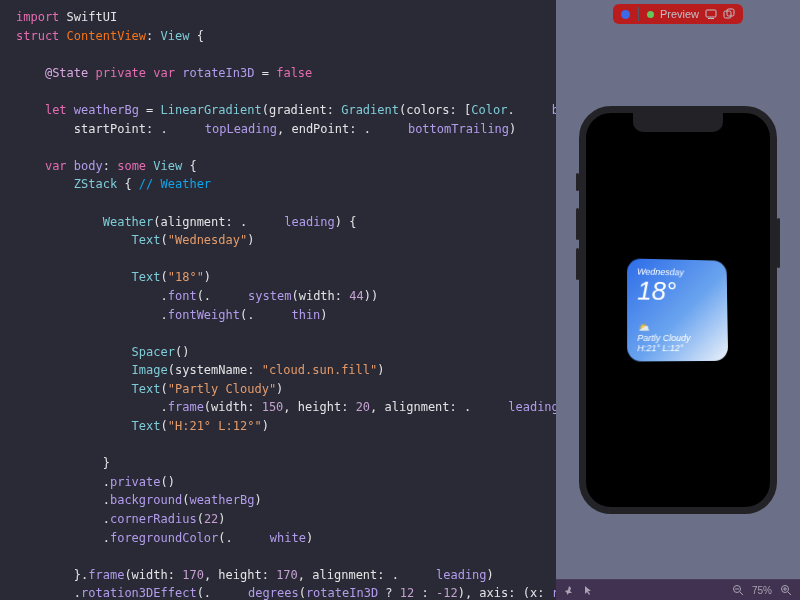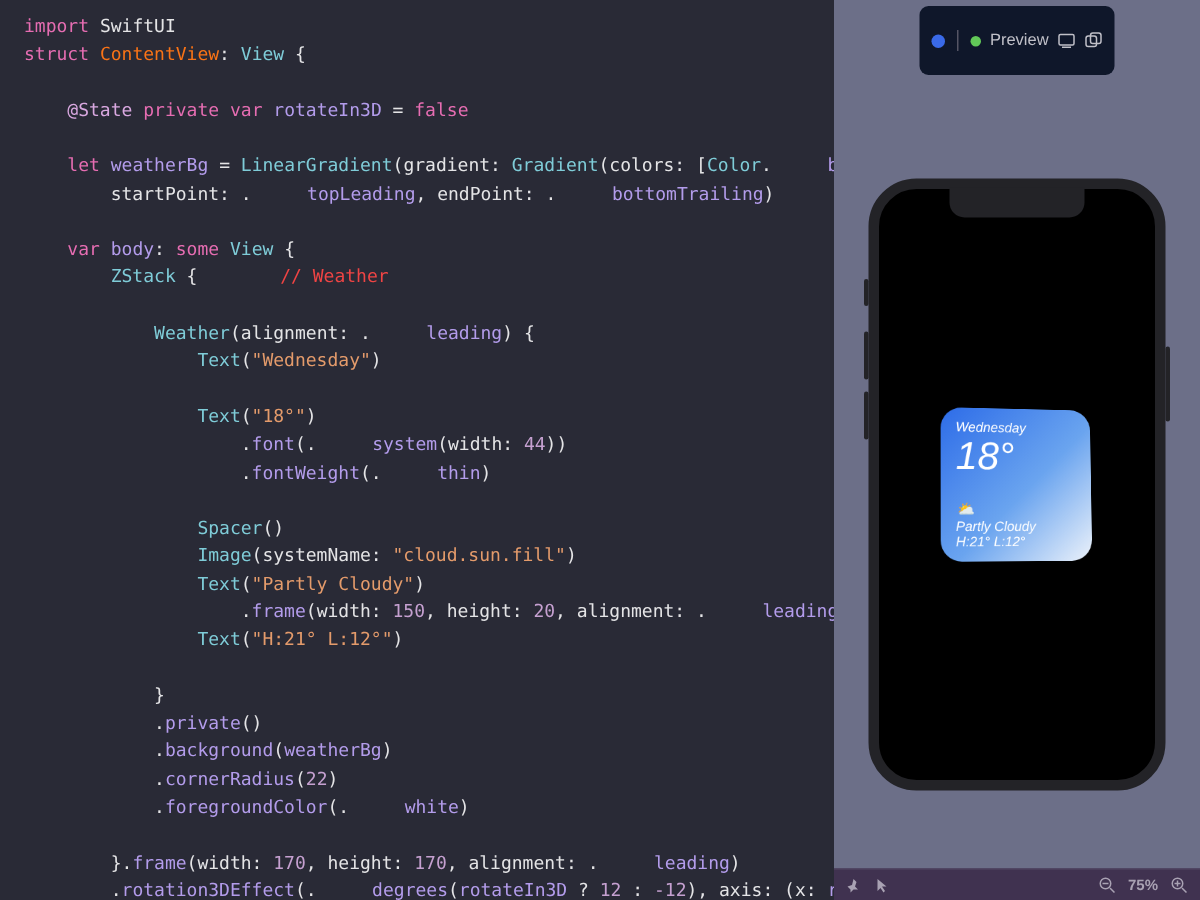--- a/index.html
+++ b/index.html
@@ -21,42 +21,42 @@
     overflow: hidden;
     position: relative;
   }
   .editor pre { white-space: pre; font-family: inherit; }
   .kw-pink { color: #e66db2; }      
   .kw-cyan { color: #f97316; }      
   .id-violet { color: #b39ceb; }    
   .fn-call { color: #7fccd8; }      
   .str { color: #e49b6b; }          
   .num { color: #c5a0d0; }          
-  .comment { color: #ef4444; margin-left: 48px; }      
+  .comment { color: #0ea5e9; }      
   .enum { color: #b39ceb; margin-left: 37px; }         
   .plain { color: #e4e4e6; }
   .special { color: #d9a8e0; text-align: center; }      
   .bool { color: #e66db2; }
 
   .preview-pane {
     width: 244px;
     background: #6c6f88;
     position: relative;
     display: flex;
     flex-direction: column;
     align-items: center;
   }
   .preview-toolbar {
     margin-top: 4px;
     display: flex;
     align-items: center;
     gap: 6px;
-    background: #0f172a;
+    background: #b91c1c;
     border-radius: 6px;
-    padding: 16px 8px;
+    padding: 3px 8px;
     color: #c0c0c8;
     font-family: -apple-system, BlinkMacSystemFont, sans-serif;
     font-size: 11px;
   }
   .preview-toolbar .dot-blue { width: 9px; height: 9px; border-radius: 50%; background: #3a6ae8; }
   .preview-toolbar .dot-green { width: 7px; height: 7px; border-radius: 50%; background: #62c858; }
   .preview-toolbar .sep { width: 1px; height: 14px; background: #555564; margin: 0 2px; }
   .preview-toolbar svg { display: block; }
 
   .phone-wrap { flex: 1; display: flex; align-items: center; justify-content: center; }
@@ -126,21 +126,21 @@
     align-items: center;
     justify-content: flex-end;
     padding: 0 8px;
     gap: 10px;
     font-family: -apple-system, BlinkMacSystemFont, sans-serif;
     font-size: 10px;
     color: #a9a2b3;
     border-top: 1px solid #4a3d5a;
   }
   .status-bar .left-icons { position: absolute; left: 8px; display: flex; gap: 8px; }
-  .zoom-group { display: flex; align-items: flex-end; gap: 8px; font-weight: bold; }
+  .zoom-group { display: flex; align-items: flex-end; gap: 8px; }
 </style>
 </head>
 <body>
 
 <div class="editor">
 <pre><span class="kw-pink">import</span> <span class="plain">SwiftUI</span>
 <span class="kw-pink">struct</span> <span class="kw-cyan">ContentView</span><span class="plain">: </span><span class="fn-call">View</span><span class="plain"> {</span>
 
     <span class="special">@State</span> <span class="kw-pink">private</span> <span class="kw-pink">var</span> <span class="id-violet">rotateIn3D</span> <span class="plain">=</span> <span class="bool">false</span>
 

